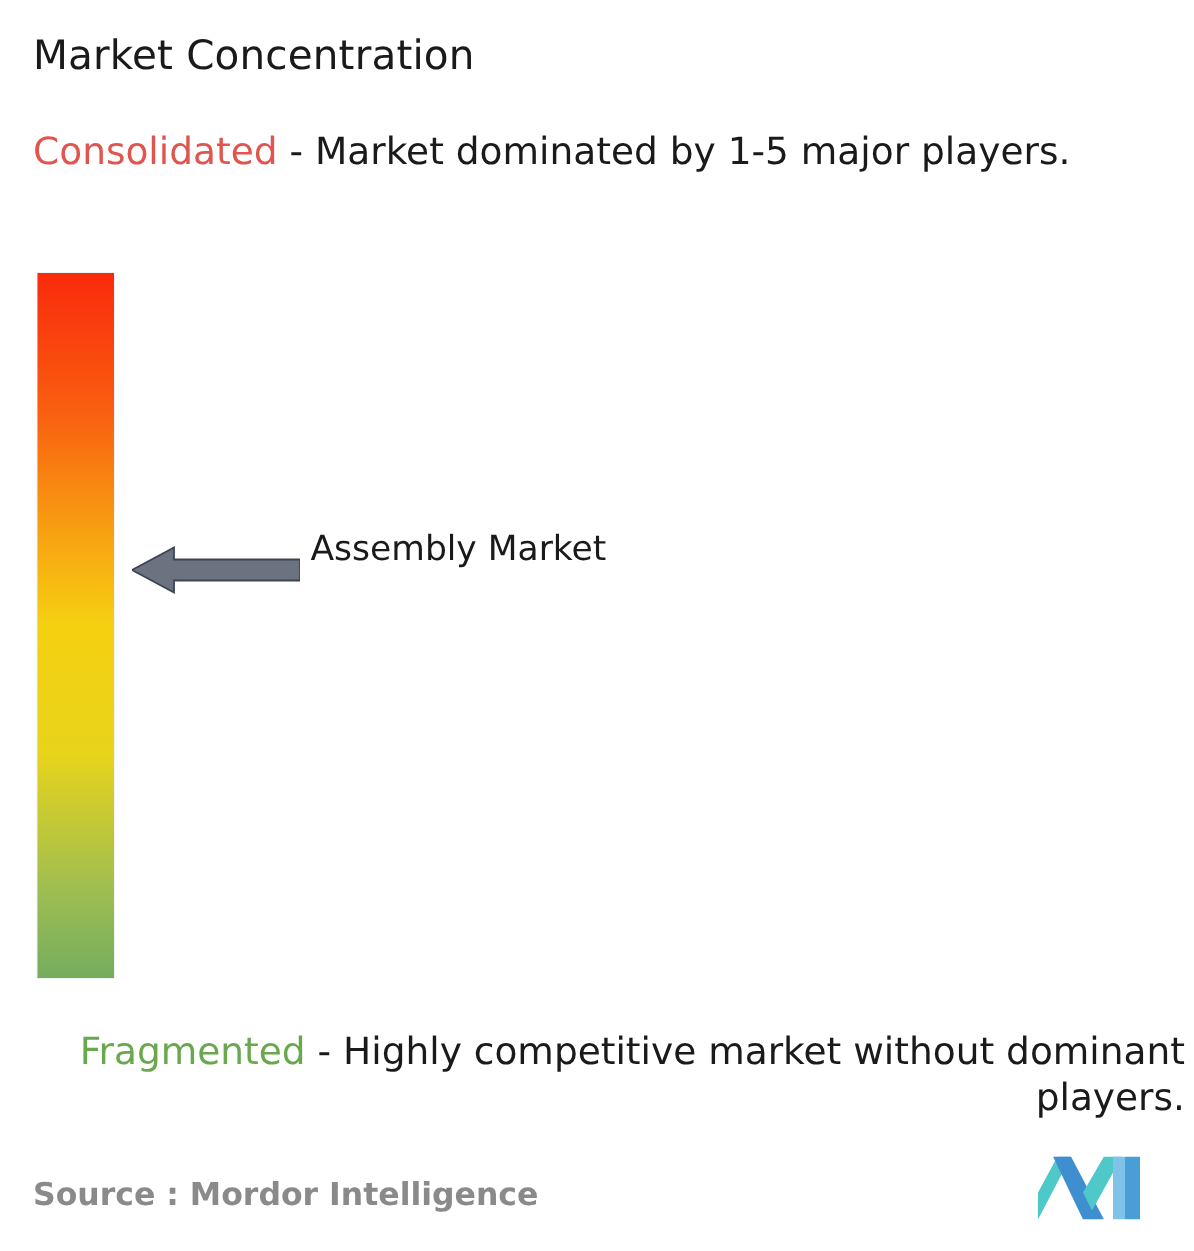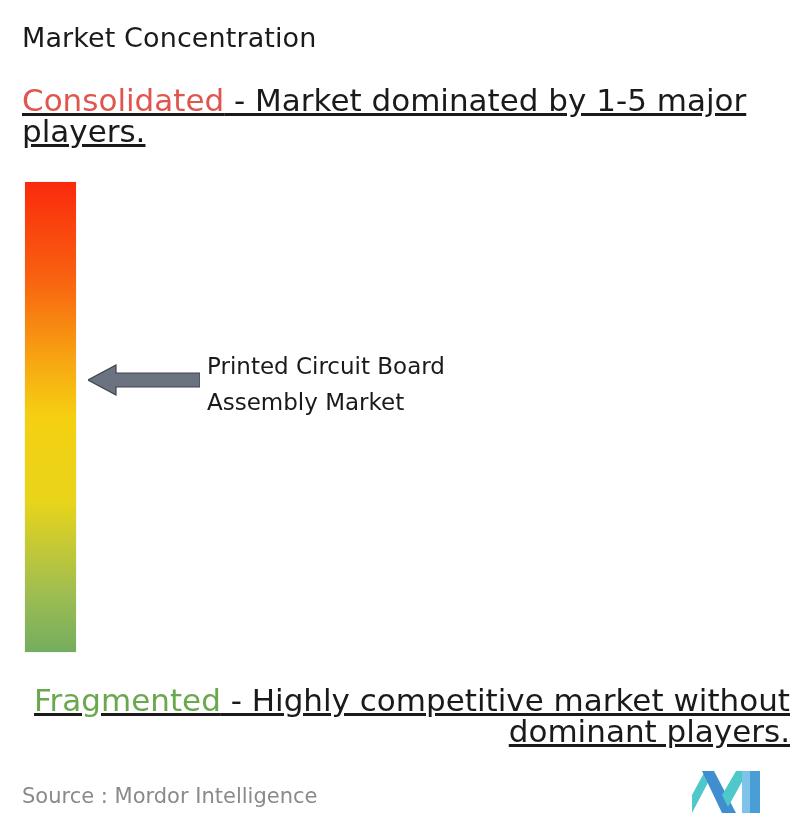--- a/index.html
+++ b/index.html
@@ -33,26 +33,25 @@
     line-height: 36px;
     color: #1a1a1a;
     font-weight: 400;
     letter-spacing: 0.1px;
     white-space: nowrap;
   }
 
   
   .legend-line {
     position: absolute;
-    font-size: 31px;
+    font-size: 25px;
     line-height: 31px;
     color: #1a1a1a;
     font-weight: 400;
     letter-spacing: 0px;
-    text-decoration: underline;
   }
   .legend-top {
     left: 22px;
     top: 85px;
     width: 760px;
   }
   .legend-bottom {
     left: 22px;
     top: 685px;
     width: 768px;
@@ -117,21 +116,21 @@
   .arrow-label .ln { display: block; }
 
   
   .source-text {
     position: absolute;
     left: 22px;
     top: 782px;
     font-size: 21px;
     line-height: 28px;
     color: #8a8a8a;
-    font-weight: 400;
+    font-weight: 700;
     white-space: nowrap;
     text-align: center;
   }
 
   .logo {
     position: absolute;
     left: 692px;
     top: 771px;
     width: 68px;
     height: 42px;
@@ -151,21 +150,20 @@
 
   <div class="gradient-bar" style="background: linear-gradient(rgb(250, 42, 12) 0%, rgb(249, 96, 16) 20%, rgb(247, 173, 18) 40%, rgb(245, 208, 17) 50%, rgb(232, 212, 27) 68%, rgb(157, 189, 82) 88%, rgb(116, 173, 94) 100%);"></div>
 
   <div class="arrow-wrap">
     <svg width="112" height="36" viewBox="0 0 112 36" xmlns="http://www.w3.org/2000/svg">
       <polygon points="0,18 28,3 28,11 112,11 112,25 28,25 28,33" fill="#6b7280" stroke="#3f4450" stroke-width="1.2" stroke-linejoin="miter"></polygon>
     </svg>
   </div>
 
   <div class="arrow-label">
-    <span class="ln">Printed Circuit Board</span>
     <span class="ln">Assembly Market</span>
   </div>
 
   <div class="legend-line legend-bottom">
     <span class="legend-key-fragmented" style="color: rgb(106, 168, 79);">Fragmented</span><span class="legend-desc">  - Highly competitive market without dominant players.</span>
   </div>
 
   <div class="source-text" style="color: rgb(138, 138, 138);">Source :  Mordor Intelligence</div>
 
   <div class="logo">

